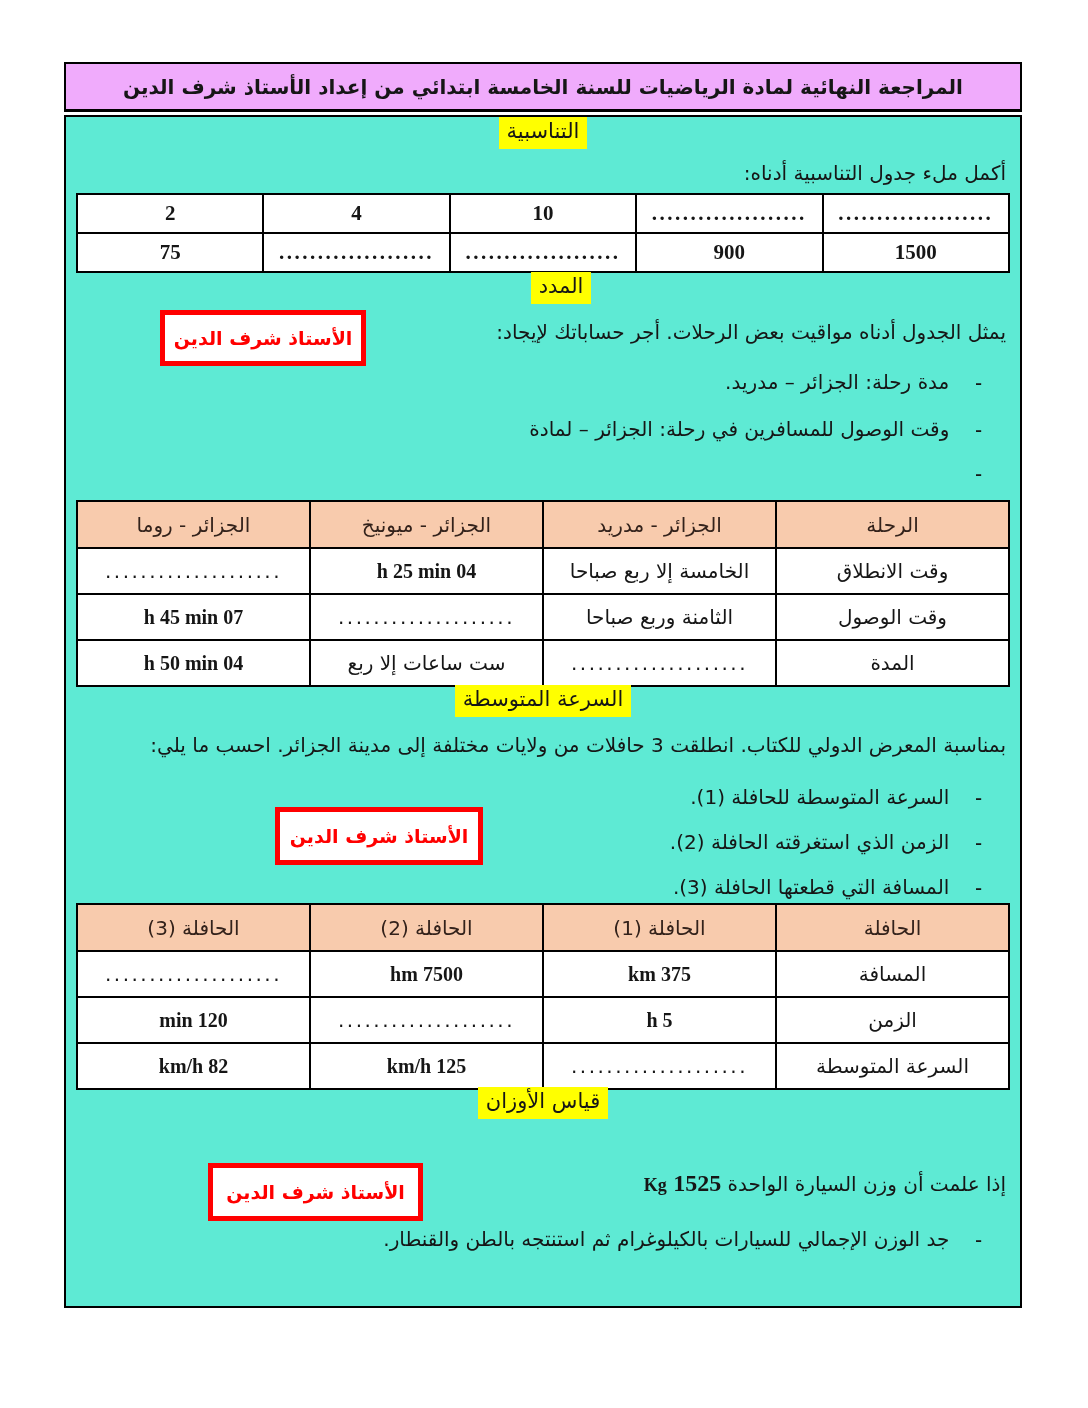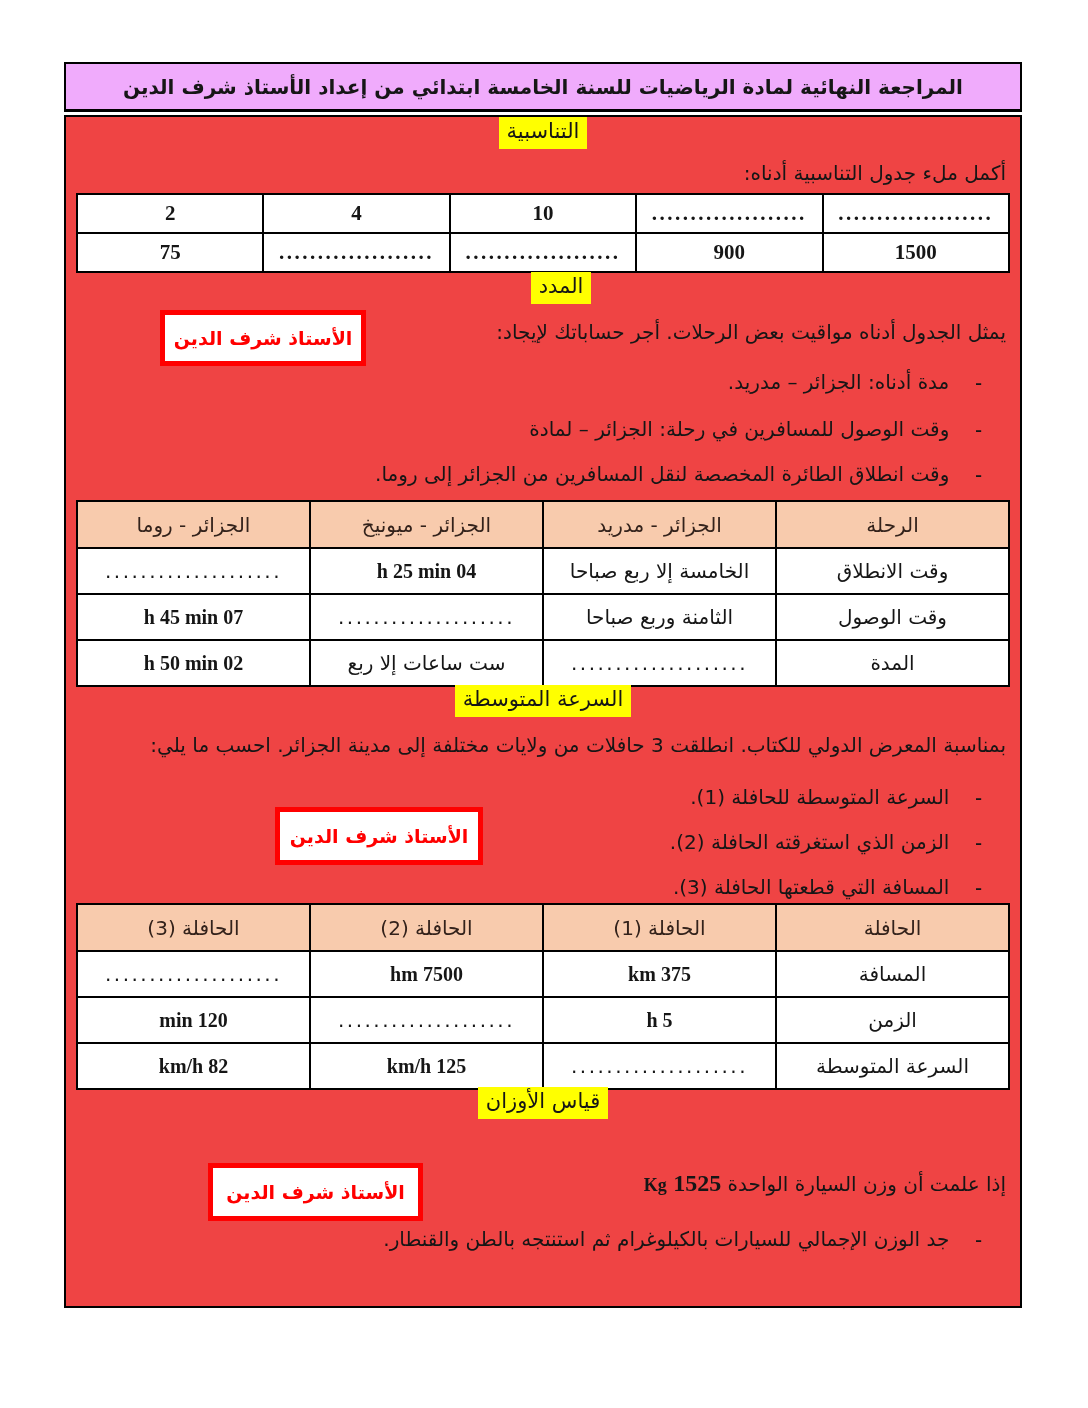--- a/index.html
+++ b/index.html
@@ -10,21 +10,21 @@
   
   .header-box{
     position:absolute;left:64px;top:62px;width:958px;height:50px;
     border:2px solid #000;border-bottom-width:3px;box-sizing:border-box;
     display:flex;align-items:center;justify-content:center;background:#f0abfc;
   }
   .header-title{font-weight:bold;font-size:20px;letter-spacing:0.2px;}
   
   .content-box{
     position:absolute;left:64px;top:115px;width:958px;height:1193px;
-    border:2px solid #000;box-sizing:border-box;background:#ef4444;
+    border:2px solid #000;box-sizing:border-box;background:#5eead4;
   }
   .abs{position:absolute;}
   .sec-heading{left:0;right:0;text-align:center;}
   .hl{display:inline-block;background:#FFFF00;padding:3px 8px 6px;font-size:21px;line-height:1.1;}
   .para{right:14px;left:14px;text-align:right;font-size:20px;white-space:nowrap;}
   .bullet{right:38px;left:14px;display:flex;gap:26px;font-size:20px;align-items:baseline;}
   .bullet .dash{font-family:"Liberation Serif",serif;font-weight:bold;}
   
   table.wt{border-collapse:collapse;table-layout:fixed;right:10px;left:10px;width:934px;background:#fff;}
   table.wt td{border:2px solid #000;text-align:center;vertical-align:middle;padding:0 4px;overflow:hidden;}
@@ -83,29 +83,28 @@
     </div>
 
     <div class="abs stamp" style="left:94px;top:193px;width:206px;height:56px;">
       <span>الأستاذ شرف الدين</span>
     </div>
 
     <div class="abs para" style="top:203px;">يمثل الجدول أدناه مواقيت بعض الرحلات. أجر حساباتك لإيجاد:</div>
 
     <div class="abs bullet" style="top:253px;">
       <span class="dash">-</span>
-      <span>مدة أدناه: الجزائر – مدريد.</span>
+      <span>مدة رحلة: الجزائر – مدريد.</span>
     </div>
     <div class="abs bullet" style="top:300px;">
       <span class="dash">-</span>
       <span>وقت الوصول للمسافرين في رحلة: الجزائر – لمادة</span>
     </div>
     <div class="abs bullet" style="top:345px;">
       <span class="dash">-</span>
-      <span>وقت انطلاق الطائرة المخصصة لنقل المسافرين من الجزائر إلى روما.</span>
     </div>
 
     <table class="wt t2 abs" style="top:383px;">
       <tbody>
         <tr class="hd">
           <td>الرحلة</td>
           <td>الجزائر - مدريد</td>
           <td>الجزائر - ميونيخ</td>
           <td>الجزائر - روما</td>
         </tr>
@@ -118,21 +117,21 @@
         <tr>
           <td>وقت الوصول</td>
           <td>الثامنة وربع صباحا</td>
           <td class="dots">....................</td>
           <td class="lat">07 h 45 min</td>
         </tr>
         <tr>
           <td>المدة</td>
           <td class="dots">....................</td>
           <td>ست ساعات إلا ربع</td>
-          <td class="lat">02 h 50 min</td>
+          <td class="lat">04 h 50 min</td>
         </tr>
       </tbody>
     </table>
 
     <div class="abs sec-heading" style="top:568px;">
       <span class="hl">السرعة المتوسطة</span>
     </div>
 
     <div class="abs para" style="top:616px;">بمناسبة المعرض الدولي للكتاب. انطلقت 3 حافلات من ولايات مختلفة إلى مدينة الجزائر. احسب ما يلي:</div>
 

